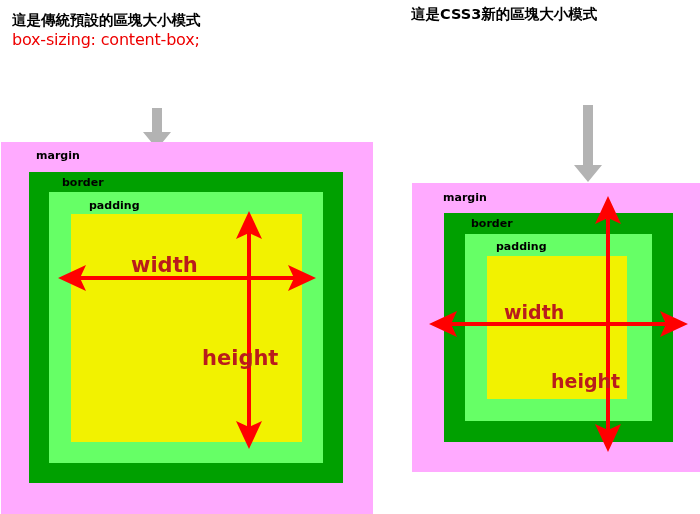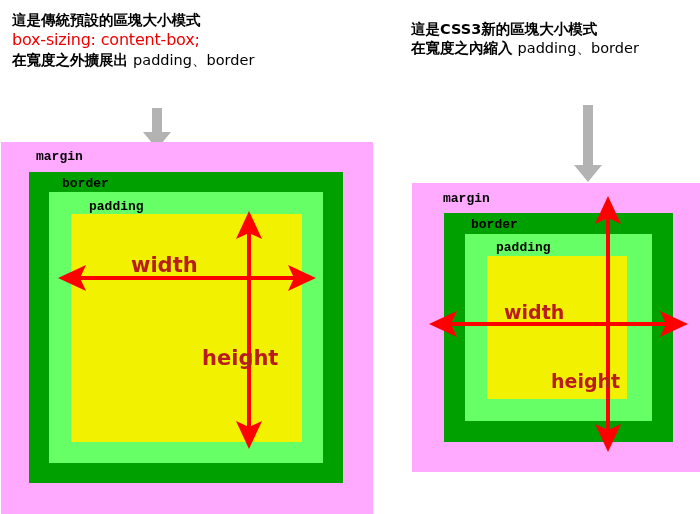--- a/index.html
+++ b/index.html
@@ -40,21 +40,21 @@
     font-size: 14.5px;
     font-weight: 700;
     color: #000000;
   }
   .cap-mixed .light {
     font-weight: 400;
     font-size: 14.5px;
   }
 
   #caption-left  { left: 12px;  top: 11px; }
-  #caption-right { left: 411px; top: 20px; }
+  #caption-right { left: 411px; top: 5px; }
 
   
   .gray-arrow {
     position: absolute;
     display: block;
   }
 
   
   .margin-box {
     position: absolute;
@@ -72,26 +72,25 @@
     box-sizing: border-box;
   }
   .content-box {
     position: absolute;
     background: #f2f200;
     box-sizing: border-box;
   }
 
   .box-label {
     position: absolute;
-    font-size: 13px;
+    font-size: 11px;
     font-weight: 700;
     color: #000000;
     white-space: nowrap;
     line-height: 1;
-    font-family: Liberation Mono, monospace;
   }
   .dim-label {
     position: absolute;
     font-size: 21px;
     font-weight: 700;
     color: #b91c1c;
     white-space: nowrap;
     line-height: 1;
   }
   .dim-label-sm {
@@ -120,26 +119,24 @@
   #diagram-right .padding-box { left: 465px; top: 234px; width: 187px; height: 187px; }
   #lbl-padding-right { left: 496px; top: 241px; }
   #diagram-right .content-box { left: 487px; top: 256px; width: 140px; height: 143px; }
 </style>
 </head>
 <body>
 
 <div class="caption" id="caption-left">
   <div class="line cap-normal">這是傳統預設的區塊大小模式</div>
   <div class="line cap-code">box-sizing: content-box;</div>
-  <div class="line cap-mixed"><span>在寬度之外擴展出</span> <span class="light">padding、border</span></div>
 </div>
 
 <div class="caption" id="caption-right">
   <div class="line cap-normal">這是CSS3新的區塊大小模式</div>
-  <div class="line cap-mixed"><span>在寬度之內縮入</span> <span class="light">padding、border</span></div>
 </div>
 
 <svg class="gray-arrow" style="left:140px; top:108px;" width="34" height="42" viewBox="0 0 34 42">
   <path d="M12,0 L22,0 L22,24 L31,24 L17,41 L3,24 L12,24 Z" fill="#b3b3b3"></path>
 </svg>
 
 <svg class="gray-arrow" style="left:571px; top:105px;" width="34" height="78" viewBox="0 0 34 78">
   <path d="M12,0 L22,0 L22,60 L31,60 L17,77 L3,60 L12,60 Z" fill="#b3b3b3"></path>
 </svg>
 

